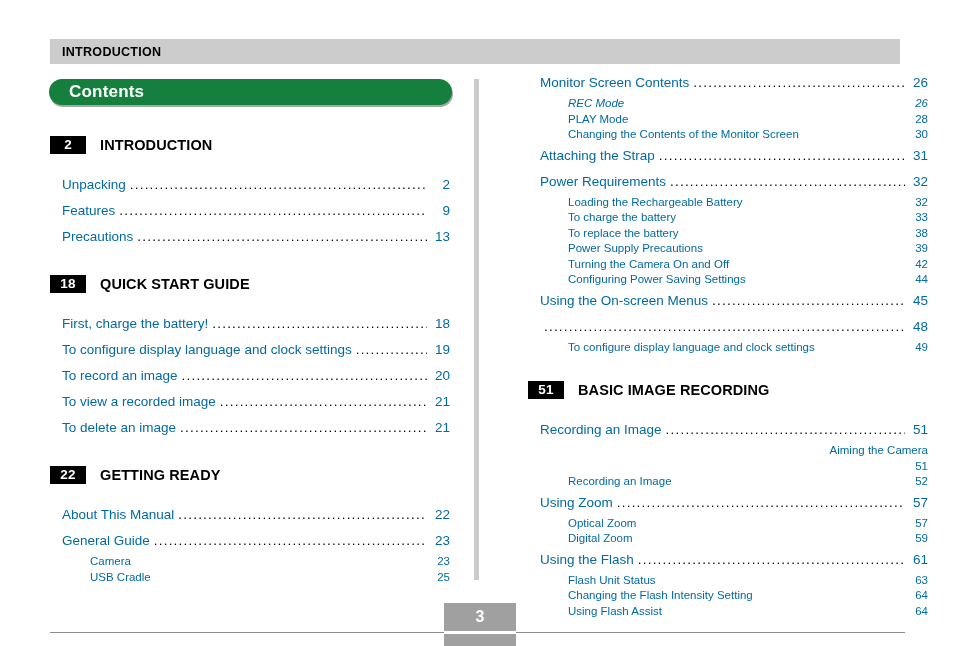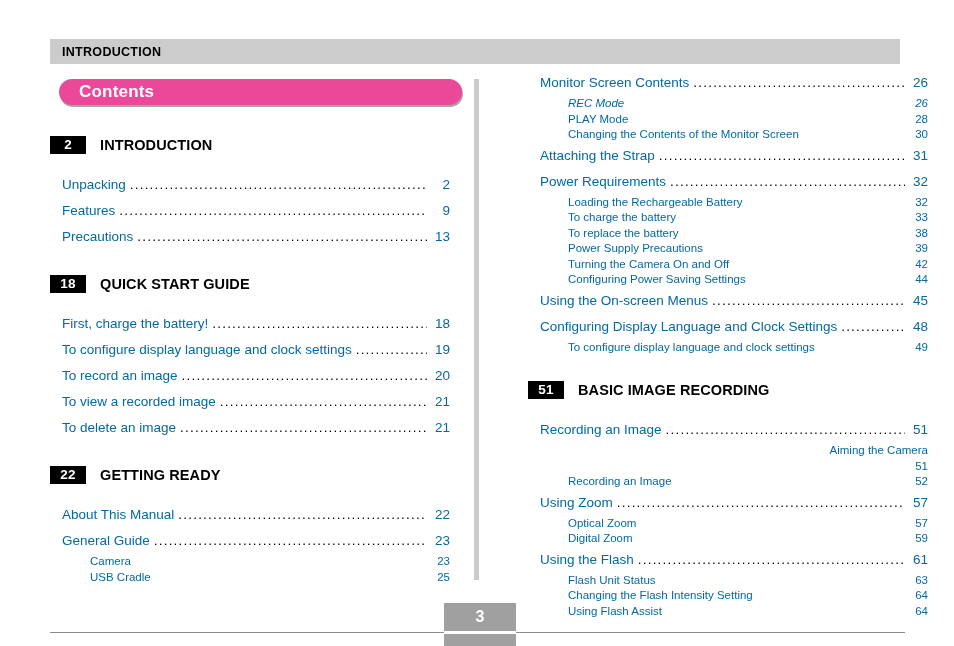--- a/index.html
+++ b/index.html
@@ -32,25 +32,25 @@
     font-size: 12.5px;
     font-weight: bold;
     letter-spacing: 0.3px;
     padding-left: 12px;
     color: #000;
   }
 
   
   .contents-bar {
     position: absolute;
-    left: 59px;
+    left: 49px;
     top: 79px;
     width: 403px;
     height: 26px;
-    background: #ec4899;
+    background: #15803d;
     border-radius: 13px;
     display: flex;
     align-items: center;
     box-shadow: 1px 2px 0 rgba(0,0,0,0.35);
   }
   .contents-bar-text {
     color: #ffffff;
     font-size: 17px;
     font-weight: bold;
     padding-left: 20px;
@@ -346,21 +346,20 @@
           <span class="label">Configuring Power Saving Settings</span>
           <span class="leader"></span>
           <span class="page">44</span>
         </div>
         <div class="toc-entry lvl1" style="margin-top: 4px;">
           <span class="label">Using the On-screen Menus</span>
           <span class="leader"></span>
           <span class="page">45</span>
         </div>
         <div class="toc-entry lvl1">
-          <span class="label">Configuring Display Language and Clock Settings</span>
           <span class="leader"></span>
           <span class="page">48</span>
         </div>
         <div class="toc-entry lvl2" style="margin-top: -4px;">
           <span class="label">To configure display language and clock settings</span>
           <span class="leader"></span>
           <span class="page">49</span>
         </div>
       </div>
       <div class="section-head" style="margin-top: 26px; margin-bottom: 22px;">

